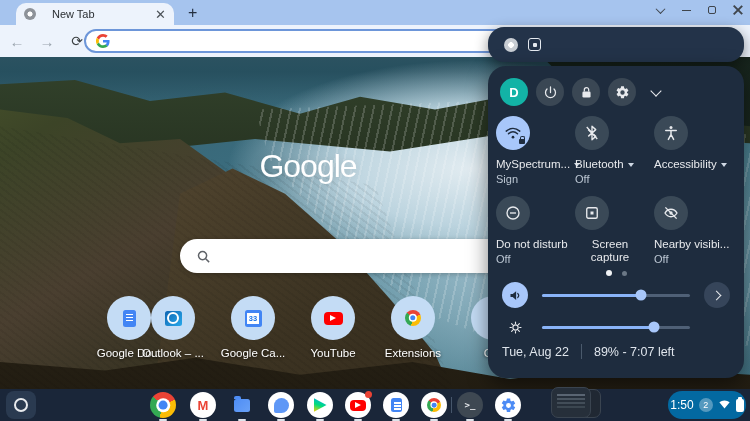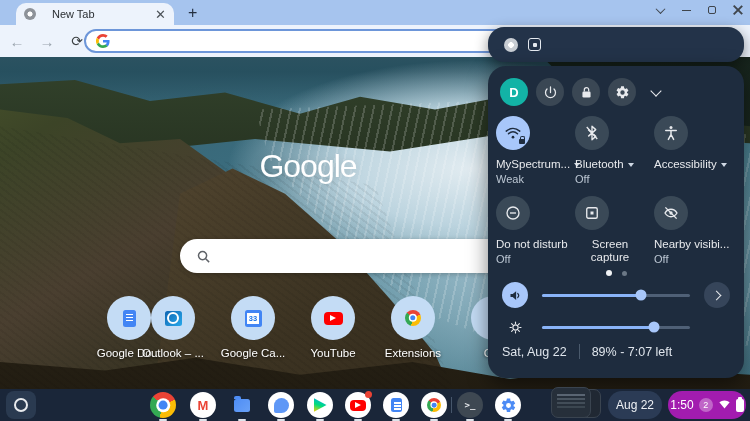--- a/index.html
+++ b/index.html
@@ -168,21 +168,21 @@
   .badge-dot{position:absolute;right:-1px;top:-1px;width:7px;height:7px;border-radius:50%;background:#ea4335;}
   .shelf-sep{position:absolute;left:451px;top:8px;width:1px;height:16px;background:#46566b;}
   .win-preview{position:absolute;left:551px;top:-2px;width:50px;height:33px;}
   .wp-card{position:absolute;border-radius:7px;background:#262f3a;border:1px solid #3a4450;}
   .wp-card.back{left:14px;top:2px;width:36px;height:29px;background:#202833;}
   .wp-card.front{left:0;top:0;width:40px;height:31px;}
   .wp-lines{position:absolute;left:5px;top:6px;width:28px;height:1.5px;background:#5a6572;
     box-shadow:0 4px 0 #4a5560,0 8px 0 #424d58,0 12px 0 #3b4650;}
   .date-pill{position:absolute;left:608px;top:2px;width:54px;height:28px;border-radius:14px;background:#2b3b55;
     display:flex;align-items:center;justify-content:center;font-size:12px;color:#eef1f5;}
-  .status-pill{position:absolute;left:668px;top:2px;width:78px;height:28px;border-radius:14px;background:#a21caf;
+  .status-pill{position:absolute;left:668px;top:2px;width:78px;height:28px;border-radius:14px;background:#0369a1;
     display:flex;align-items:center;justify-content:center;gap:5px;color:#fff;font-size:12px;}
   .count-badge{width:14px;height:14px;border-radius:50%;background:rgba(255,255,255,.32);display:flex;
     align-items:center;justify-content:center;font-size:9px;color:#fff;}
   .battery-glyph{width:8px;height:13px;background:#fff;border-radius:2px;position:relative;}
   .battery-glyph:before{content:"";position:absolute;left:2px;top:-2px;width:4px;height:2px;background:#fff;border-radius:1px 1px 0 0;}
   .mini-wifi svg{width:13px;height:13px;}
 </style>
 </head>
 <body>
 
@@ -318,21 +318,21 @@
             <path d="M3 9.5C8.5 4.8 15.5 4.8 21 9.5"></path>
             <path d="M6 13c3.7-3.2 8.3-3.2 12 0"></path>
             <circle cx="12" cy="17.5" r="1.8" fill="#1e2c3e" stroke="none"></circle>
           </svg>
         <span class="wifi-lock"></span>
       </div>
       <div class="tile-label">
           <span>MySpectrum...</span>
           <span class="caret"></span>
         </div>
-      <div class="tile-sub">Weak</div>
+      <div class="tile-sub">Sign</div>
     </div>
     <div class="tile" style="left:87px;top:50px;">
       <div class="tile-circle">
         <svg viewBox="0 0 24 24" fill="none" stroke="#e8eaed" stroke-width="1.8" stroke-linejoin="round">
             <path d="M7 7.5 17 16.5 12 21V3l5 4.5L7 16.5"></path>
             <line x1="5" y1="4" x2="19" y2="20"></line>
           </svg>
       </div>
       <div class="tile-label">
           <span>Bluetooth</span>
@@ -418,21 +418,21 @@
             <path d="M12 3.2v2.2M12 18.6v2.2M3.2 12h2.2M18.6 12h2.2M5.8 5.8l1.5 1.5M16.7 16.7l1.5 1.5M18.2 5.8l-1.5 1.5M7.3 16.7l-1.5 1.5"></path>
           </svg>
       </div>
       <div class="track">
         <div class="fill" style="width: 76%;"></div>
         <div class="knob" style="left: 76%;"></div>
       </div>
     </div>
 
     <div class="qs-footer">
-      <span>Sat, Aug 22</span>
+      <span>Tue, Aug 22</span>
       <span class="qs-divider"></span>
       <span>89% - 7:07 left</span>
     </div>
   </div>
 
   <div class="shelf">
     <div class="launcher">
         <span class="launcher-circle"></span>
       </div>
 
@@ -497,21 +497,20 @@
         <span class="run-dash"></span>
     </div>
 
     <div class="win-preview">
       <span class="wp-card back"></span>
       <span class="wp-card front">
           <span class="wp-lines"></span>
         </span>
     </div>
 
-    <div class="date-pill">Aug 22</div>
 
     <div class="status-pill">
       <span>1:50</span>
       <span class="count-badge">2</span>
       <span class="mini-wifi">
         <svg viewBox="0 0 24 24" fill="#ffffff">
             <path d="M12 21 2.5 9.6A15.5 15.5 0 0 1 12 6.5a15.5 15.5 0 0 1 9.5 3.1Z"></path>
           </svg>
       </span>
       <span class="battery-glyph"></span>

